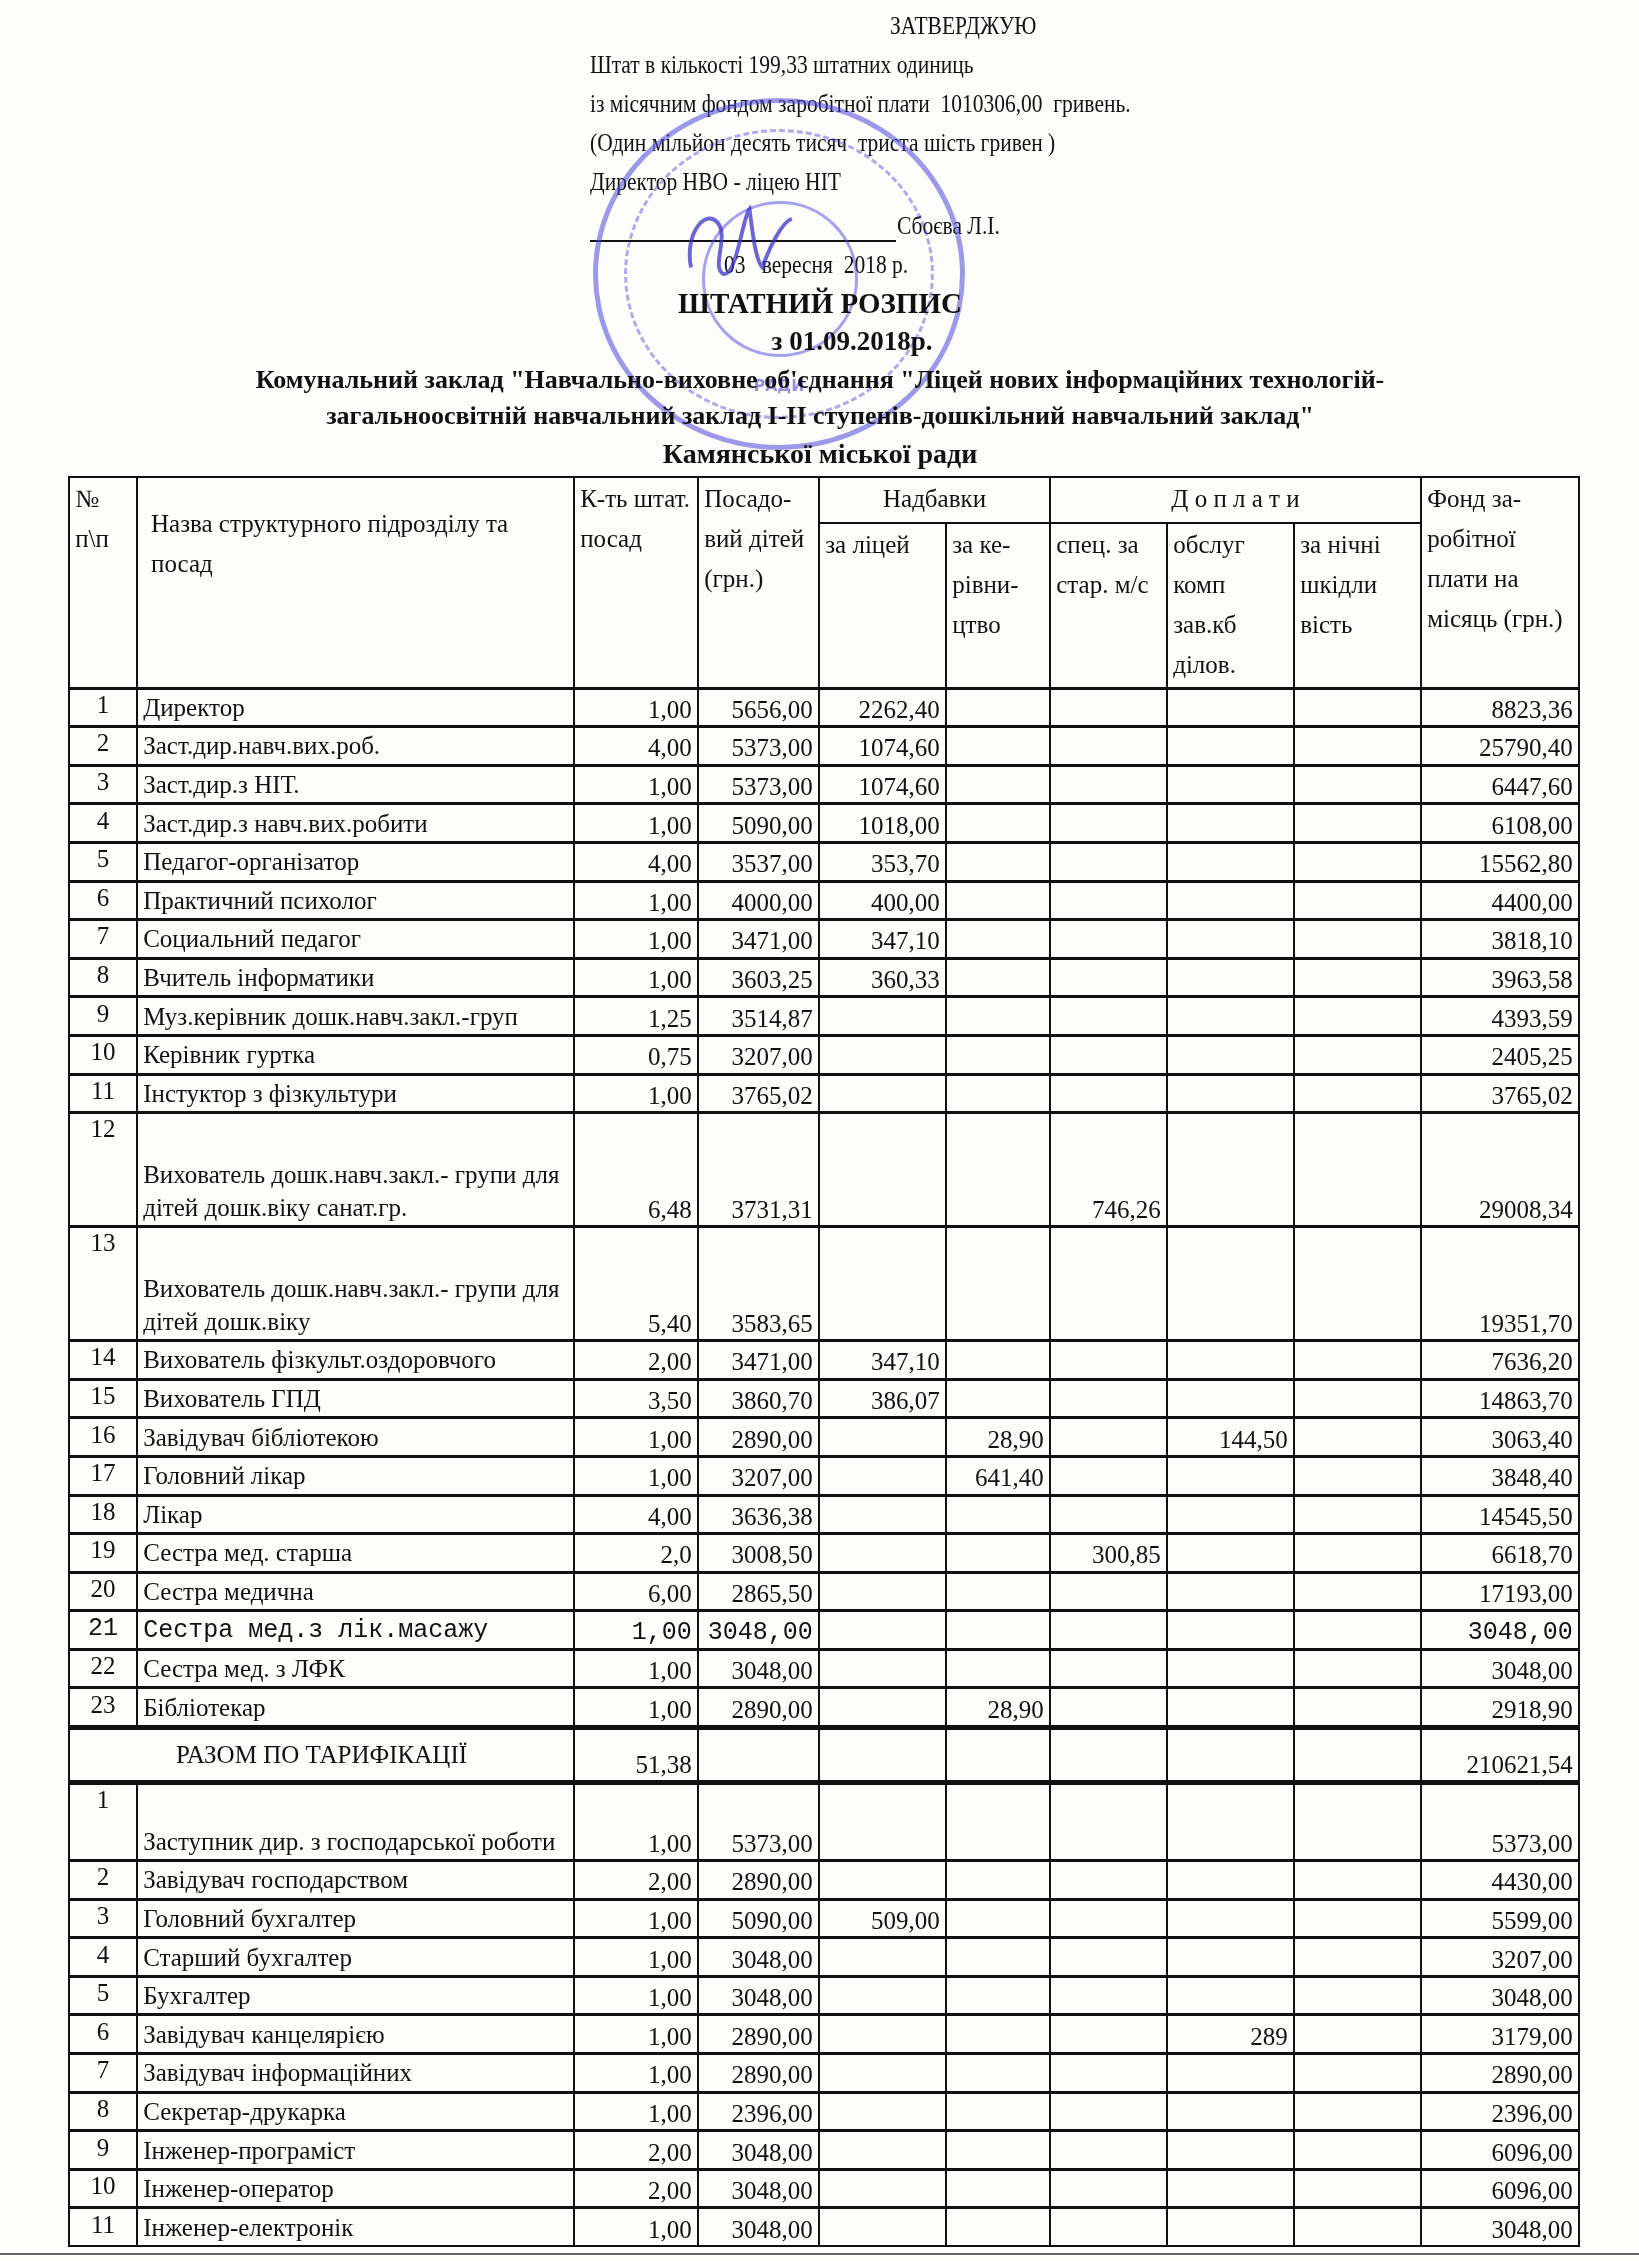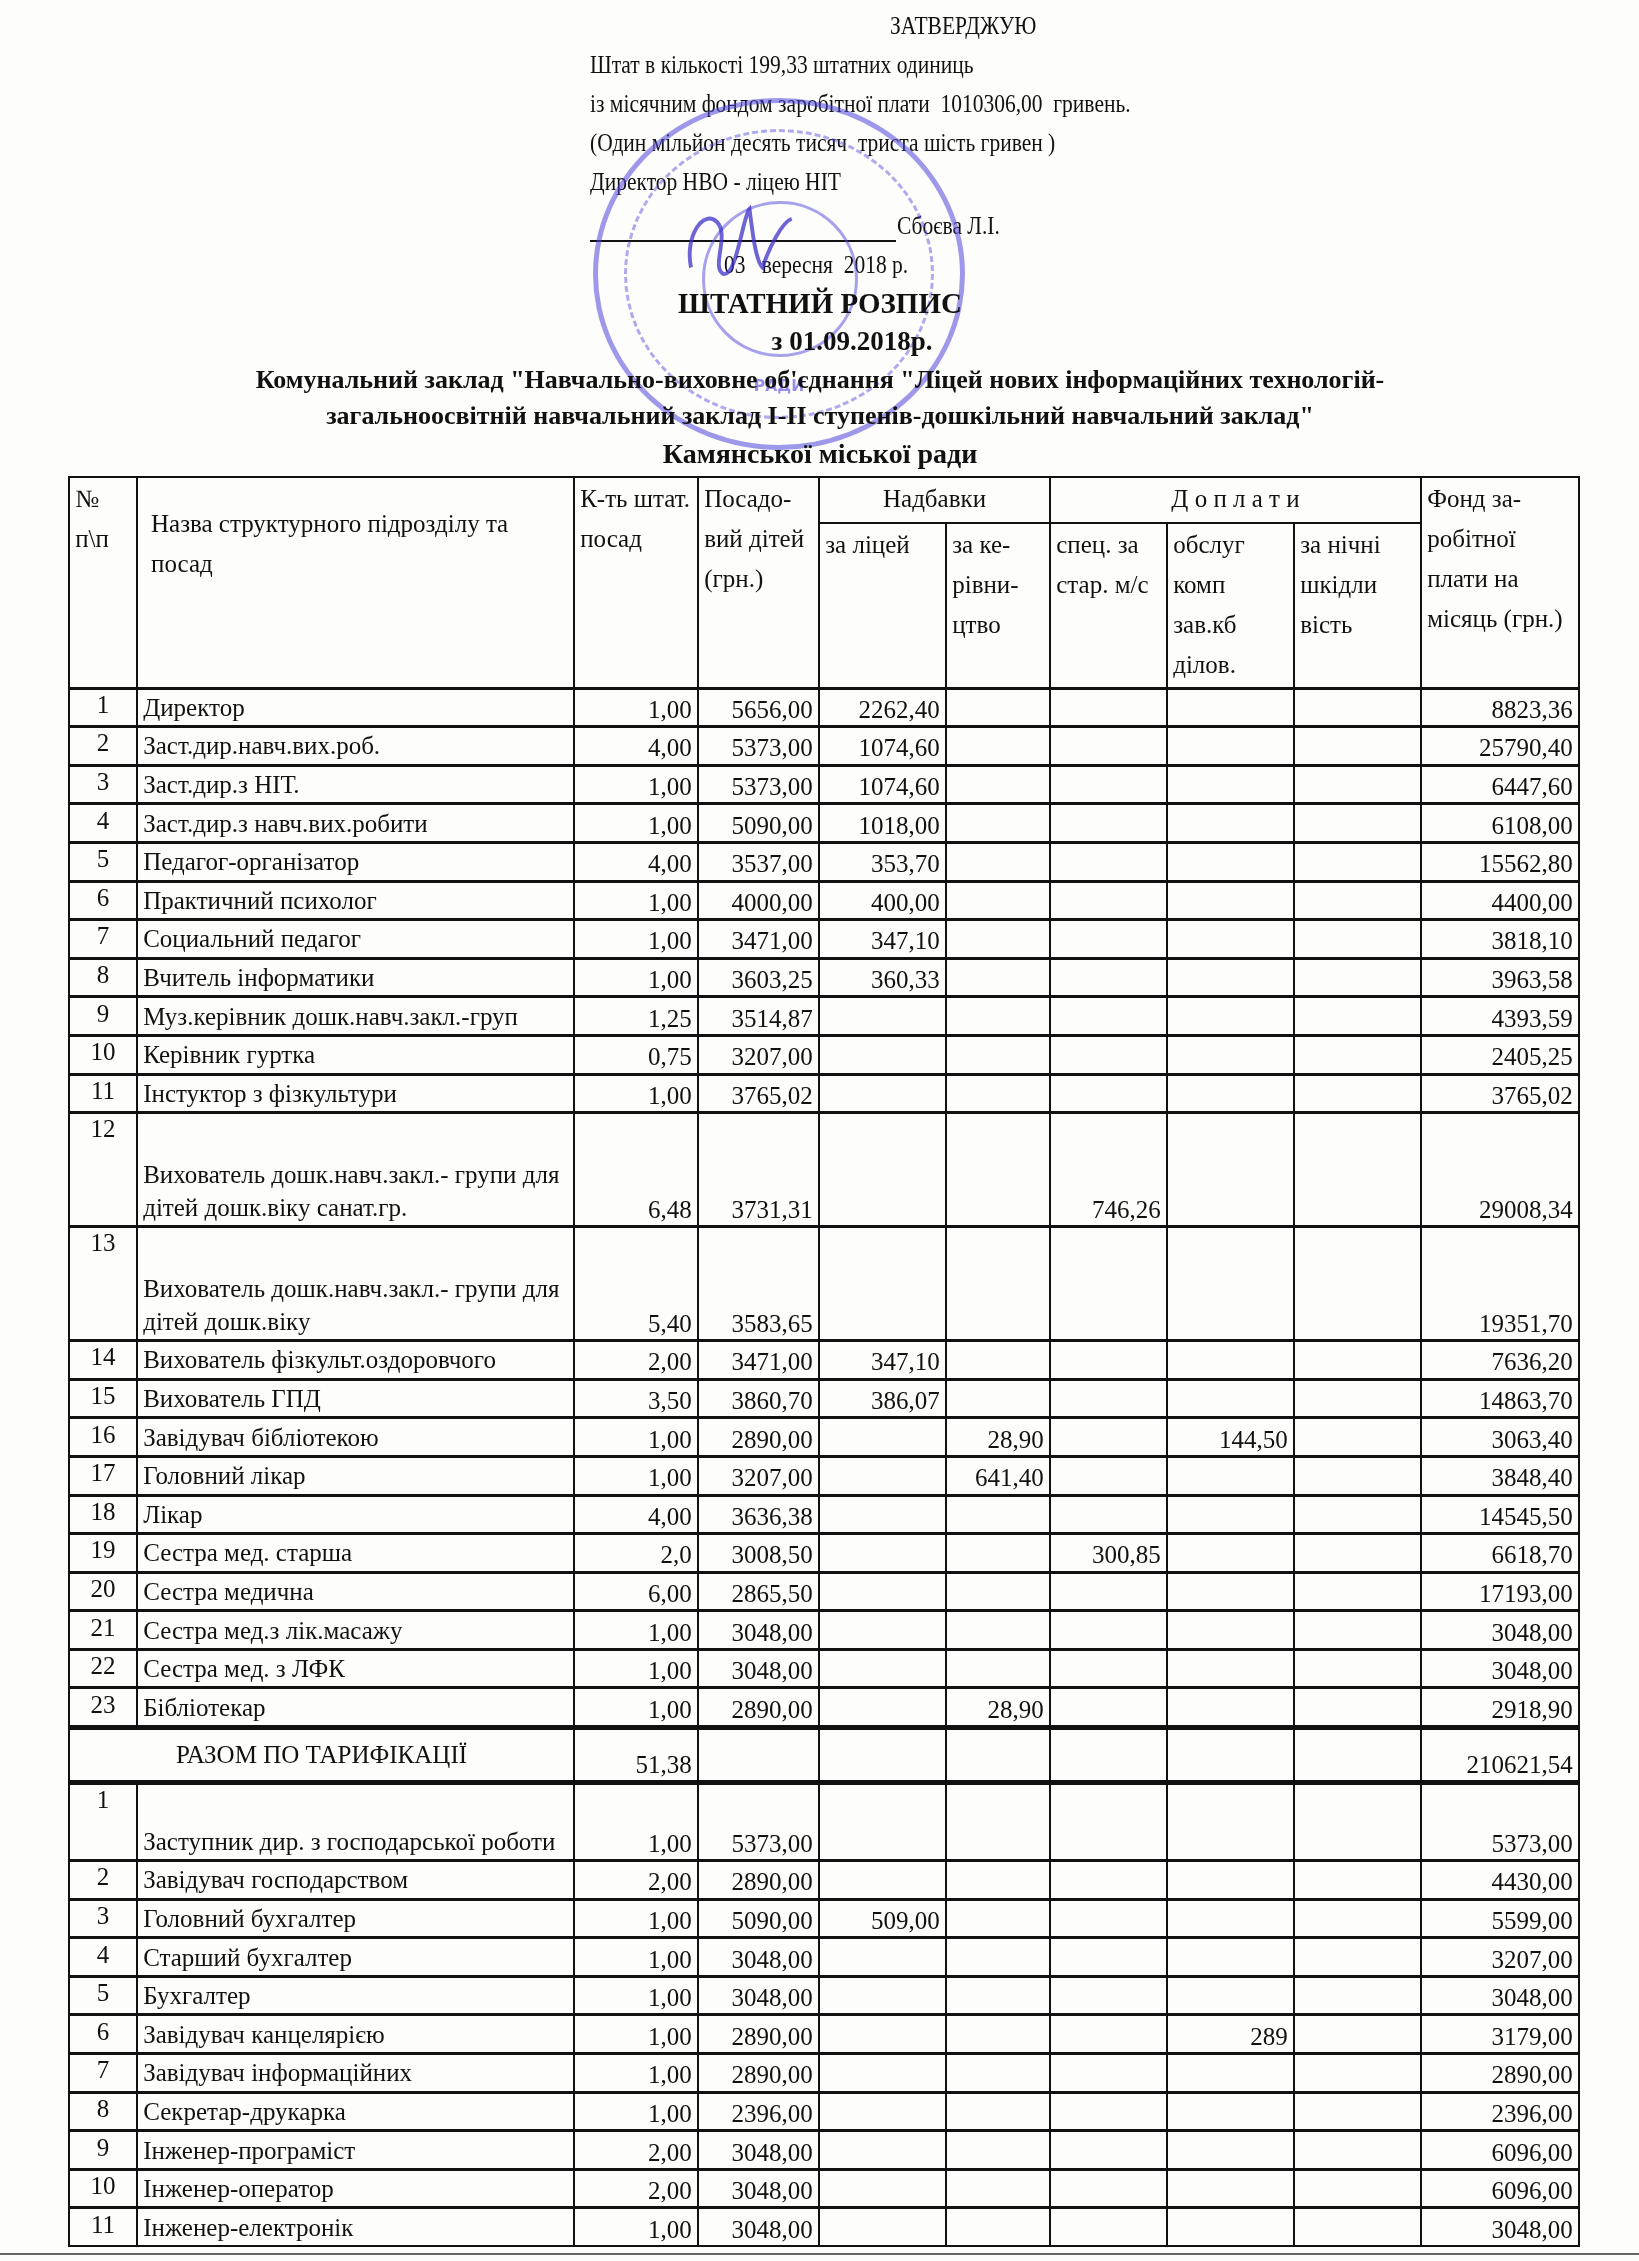--- a/index.html
+++ b/index.html
@@ -339,21 +339,21 @@
         <td class="name">Сестра медична</td>
         <td class="num">6,00</td>
         <td class="num">2865,50</td>
         <td class="num"></td>
         <td class="num"></td>
         <td class="num"></td>
         <td class="num"></td>
         <td class="num"></td>
         <td class="fund">17193,00</td>
       </tr>
-      <tr class="body-row" style="height: 38px;">
+      <tr class="body-row" style="height: 38px; font-family: Liberation Mono, monospace;">
         <td class="idx">21</td>
         <td class="name">Сестра мед.з лік.масажу</td>
         <td class="num">1,00</td>
         <td class="num">3048,00</td>
         <td class="num"></td>
         <td class="num"></td>
         <td class="num"></td>
         <td class="num"></td>
         <td class="num"></td>
         <td class="fund">3048,00</td>

